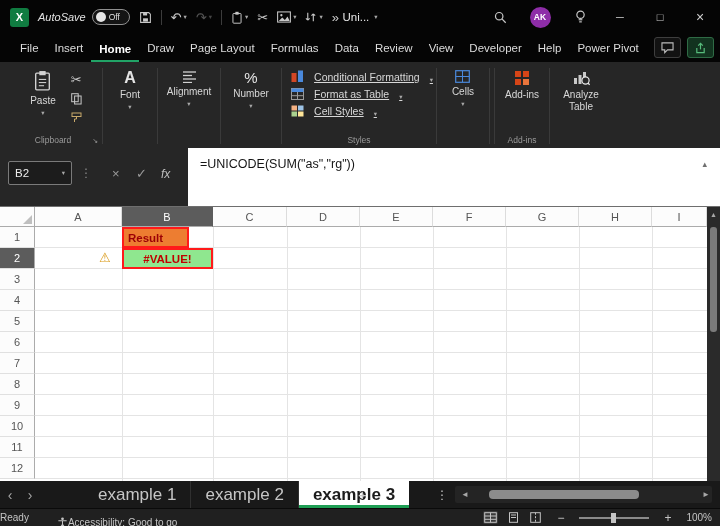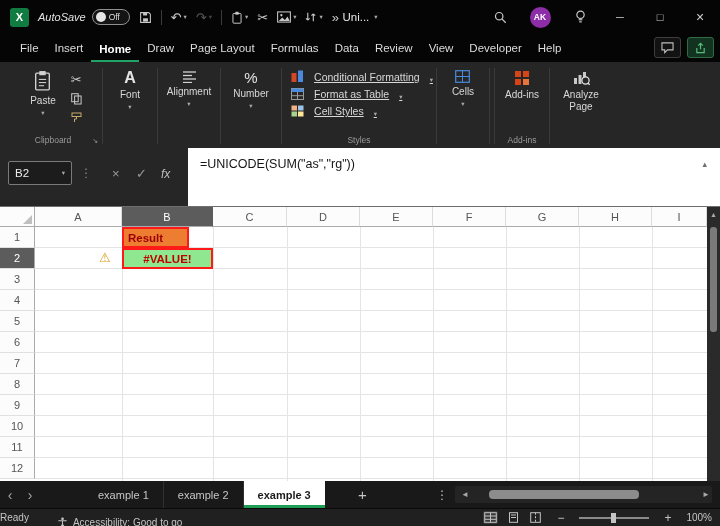--- a/index.html
+++ b/index.html
@@ -111,37 +111,37 @@
            border-top:1px solid #6E6E6E;}
   .vs-up{position:absolute;top:4px;left:0;right:0;text-align:center;font-size:7px;color:#A8A8A8;}
   .vs-thumb{position:absolute;left:3px;width:7px;top:20px;height:105px;background:#7A7A7A;border-radius:3px;}
 
   
   .tabsbar{position:absolute;top:481px;left:0;width:720px;height:27px;background:#191919;
            display:flex;align-items:stretch;color:#C6C6C6;}
   .tnav{width:20px;display:flex;align-items:center;justify-content:center;font-size:14px;
         color:#A8A8A8;background:none;border:none;font-family:inherit;}
   .sheet-tabs{display:flex;margin-left:44px;}
-  .stab{display:flex;align-items:center;padding:0 14px;font-size:11px;border-right:1px solid #303030;}
+  .stab{display:flex;align-items:center;padding:0 14px;font-size:17px;border-right:1px solid #303030;}
   .stab.active{background:#FFF;color:#1C1C1C;font-weight:bold;box-shadow:inset 0 -3px 0 #1E9E54;border-right:none;}
   .addtab{position:absolute;left:352px;top:0;height:27px;display:flex;align-items:center;
           font-size:15px;color:#C6C6C6;background:none;border:none;font-family:inherit;}
   .tabmenu{position:absolute;left:430px;top:0;height:27px;display:flex;align-items:center;
           font-size:12px;color:#C6C6C6;background:none;border:none;font-family:inherit;}
   .hscroll{position:absolute;left:455px;top:5px;width:257px;height:17px;background:#242424;
            display:flex;align-items:center;border-radius:2px;}
   .hs-arrow{width:16px;text-align:center;font-size:8px;color:#A8A8A8;background:none;border:none;font-family:inherit;}
   .hs-track{flex:1;position:relative;height:100%;}
   .hs-thumb{position:absolute;left:18px;width:150px;top:4px;height:9px;background:#8C8C8C;border-radius:4px;}
 
   
   .statusbar{position:absolute;top:508px;left:0;width:720px;height:18px;background:#202020;
              border-top:1px solid #0A0A0A;display:flex;align-items:center;font-size:10px;color:#C4C4C4;}
   .sb-ready{}
-  .sb-acc{display:flex;align-items:center;gap:5px;margin-left:28px;margin-top:9px;}
+  .sb-acc{display:flex;align-items:center;margin-left:28px;margin-top:9px;}
   .sb-right{margin-left:auto;display:flex;align-items:center;gap:9px;margin-right:8px;}
   .viewbtn{display:flex;align-items:center;justify-content:center;background:none;border:none;padding:1px;}
   .viewbtn.activeview{background:#3A3A3A;border-radius:2px;}
   .zoomslider{width:70px;height:2px;background:#8A8A8A;position:relative;}
   .zoomthumb{position:absolute;left:32px;top:-4px;width:5px;height:10px;background:#C4C4C4;}
   .zbtn{background:none;border:none;color:#C4C4C4;font-size:12px;line-height:1;font-family:inherit;}
 </style>
 </head>
 <body>
 
@@ -243,20 +243,21 @@
     <span class="menu-item">Insert</span>
     <span class="menu-item active">Home</span>
     <span class="menu-item">Draw</span>
     <span class="menu-item">Page Layout</span>
     <span class="menu-item">Formulas</span>
     <span class="menu-item">Data</span>
     <span class="menu-item">Review</span>
     <span class="menu-item">View</span>
     <span class="menu-item">Developer</span>
     <span class="menu-item">Help</span>
+    <span class="menu-item">Power Pivot</span>
     <div class="menu-right">
       <button class="mrbtn">
         <svg width="13" height="12" viewBox="0 0 14 13">
             <path d="M1 1h12v7.5H7l-3 3v-3H1z" fill="none" stroke="#BDBDBD" stroke-width="1.2"></path>
           </svg>
       </button>
       <button class="mrbtn share">
         <svg width="13" height="12" viewBox="0 0 14 13">
             <path d="M7 8V1.5" stroke="#57BB7B" stroke-width="1.3" fill="none"></path>
             <path d="M4.5 4L7 1.5 9.5 4" stroke="#57BB7B" stroke-width="1.3" fill="none"></path>
@@ -400,21 +401,21 @@
 
     <div class="rgroup" style="width:58px">
       <button class="bigbtn">
         <svg width="17" height="16" viewBox="0 0 17 16">
             <rect x="1" y="8" width="3" height="6" fill="#C8C8C8"></rect>
             <rect x="5.5" y="5" width="3" height="9" fill="#C8C8C8"></rect>
             <rect x="10" y="2" width="3" height="12" fill="#C8C8C8"></rect>
             <circle cx="12.5" cy="10.5" r="3.6" fill="#262626" stroke="#E6E6E6" stroke-width="1.2"></circle>
             <line x1="15" y1="13" x2="16.6" y2="14.8" stroke="#E6E6E6" stroke-width="1.2"></line>
           </svg>
-        <span class="blabel" style="width:46px">Analyze Page</span>
+        <span class="blabel" style="width:46px">Analyze Table</span>
       </button>
     </div>
   </section>
 
   <section class="formulabar">
     <div class="namebox">
       <span>B2</span>
       <span class="caret">▾</span>
     </div>
     <span class="fbdots">⋮</span>

